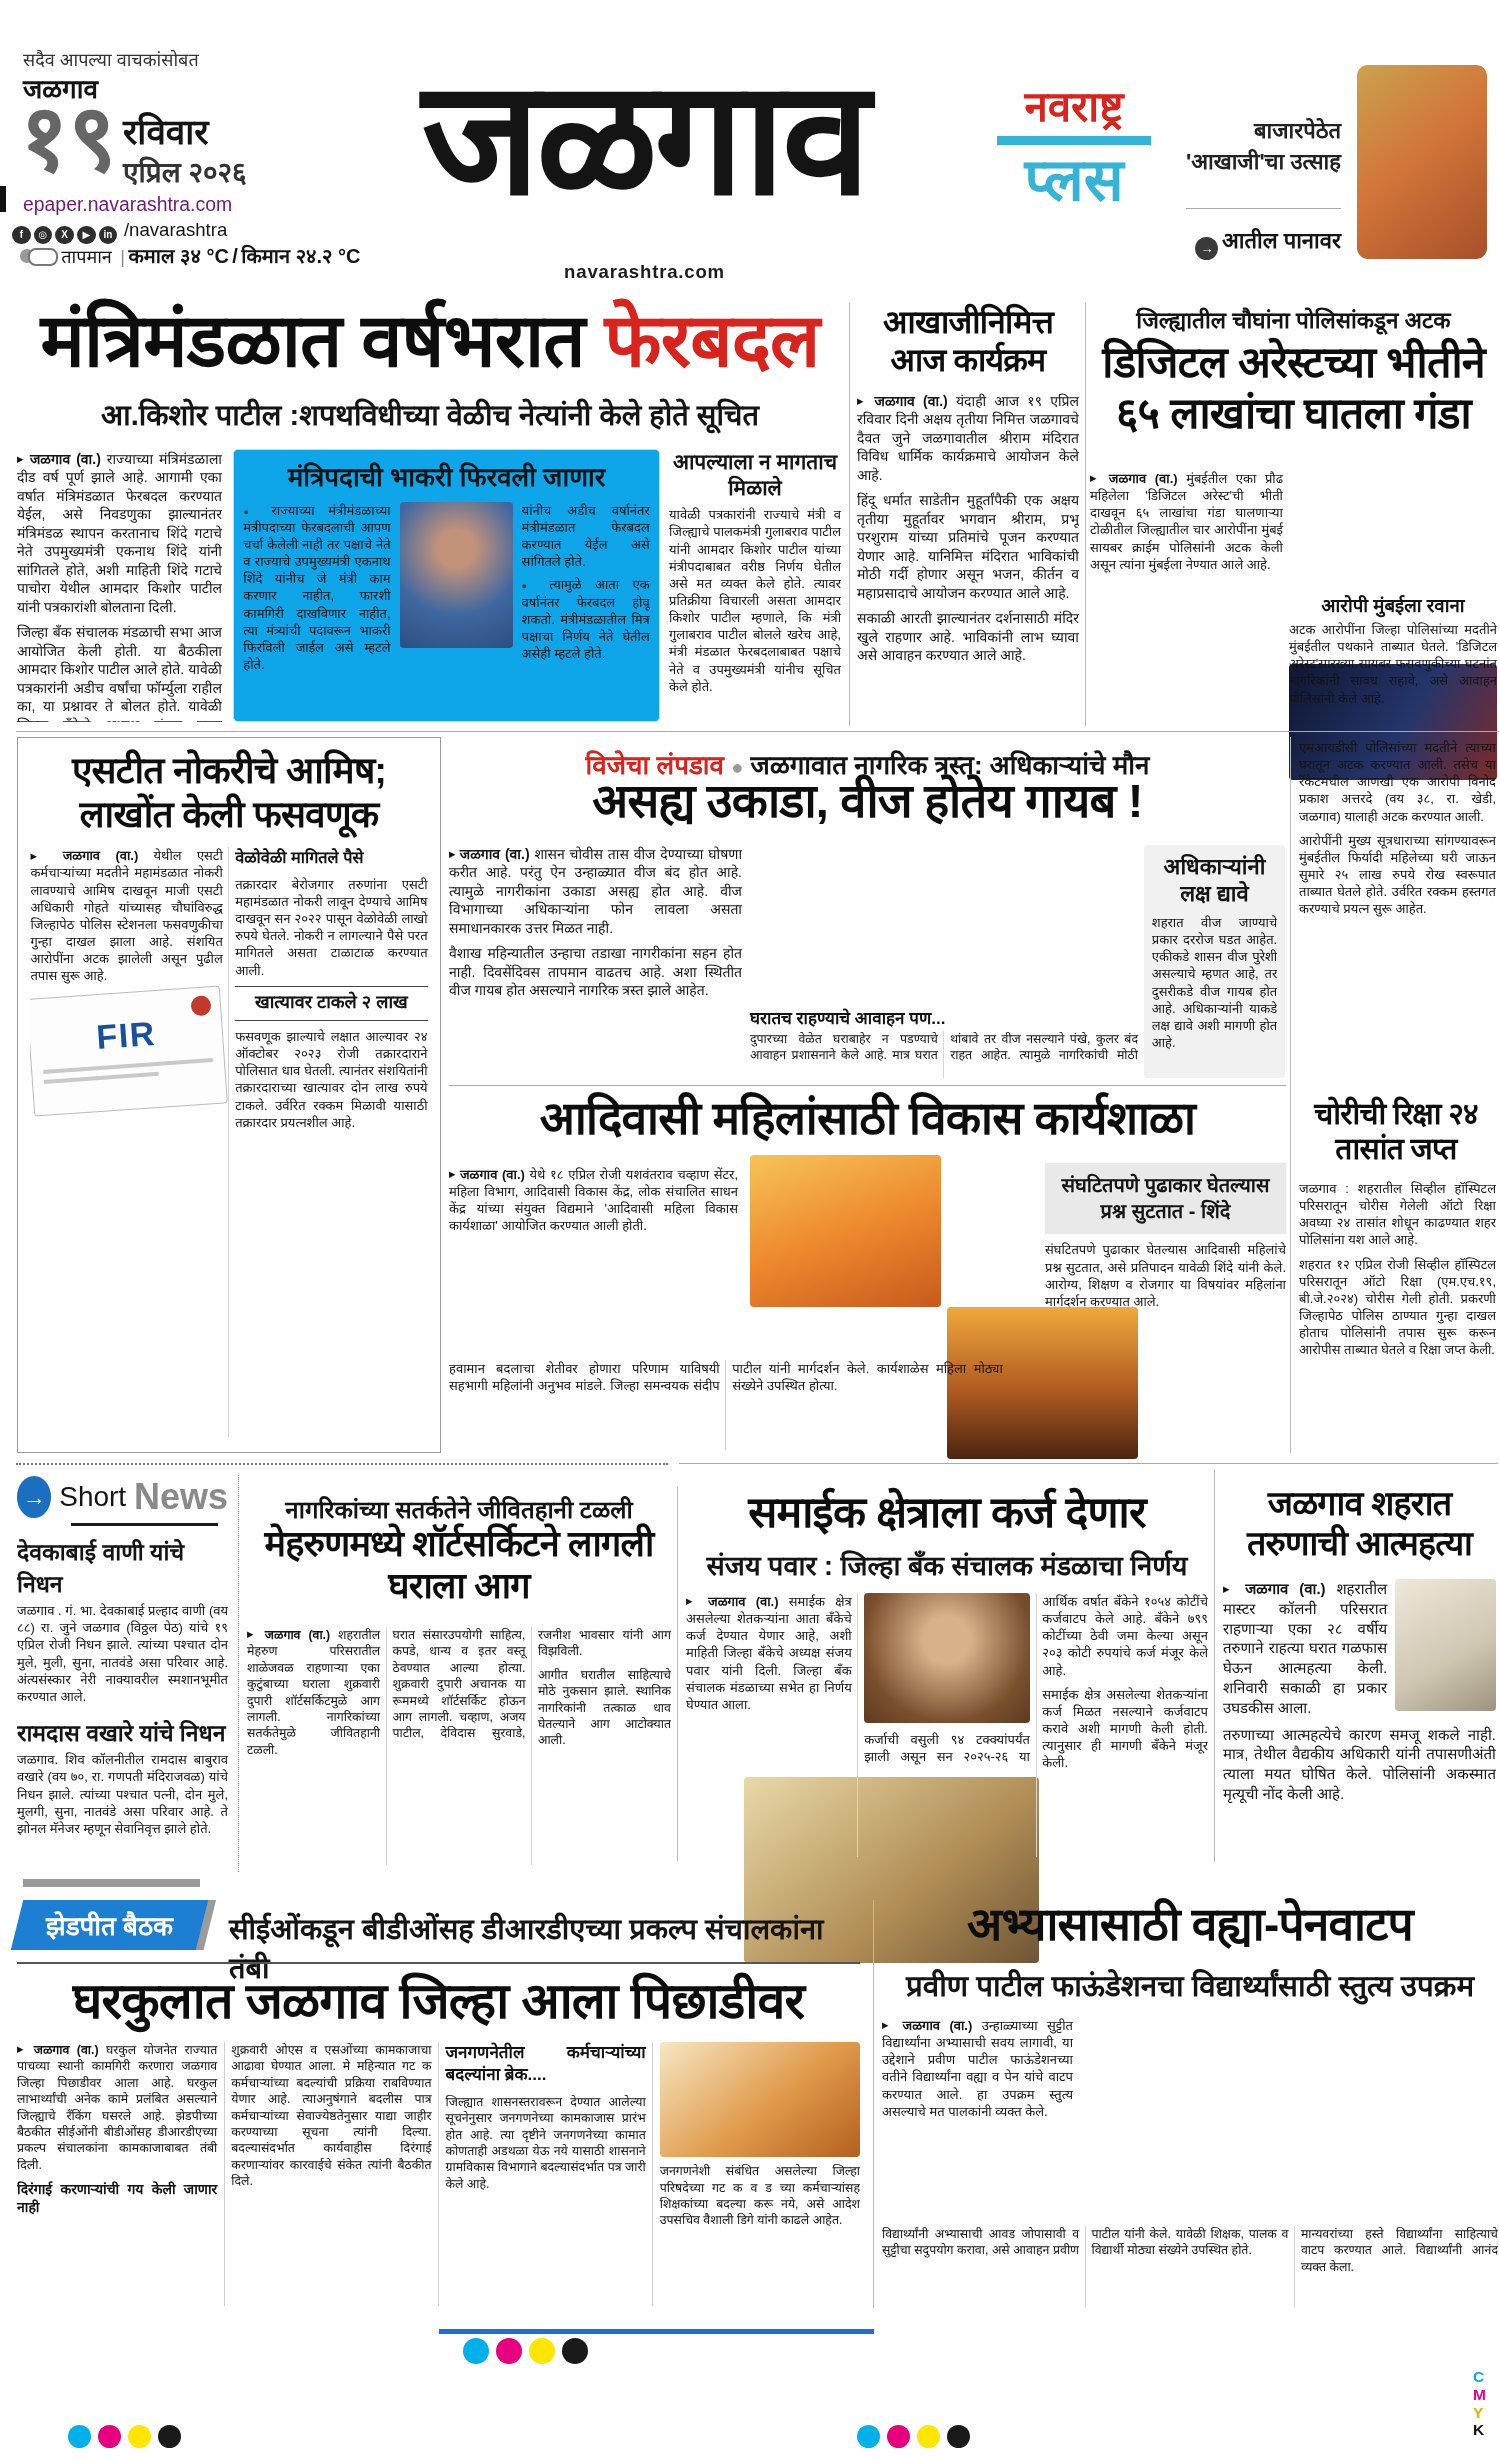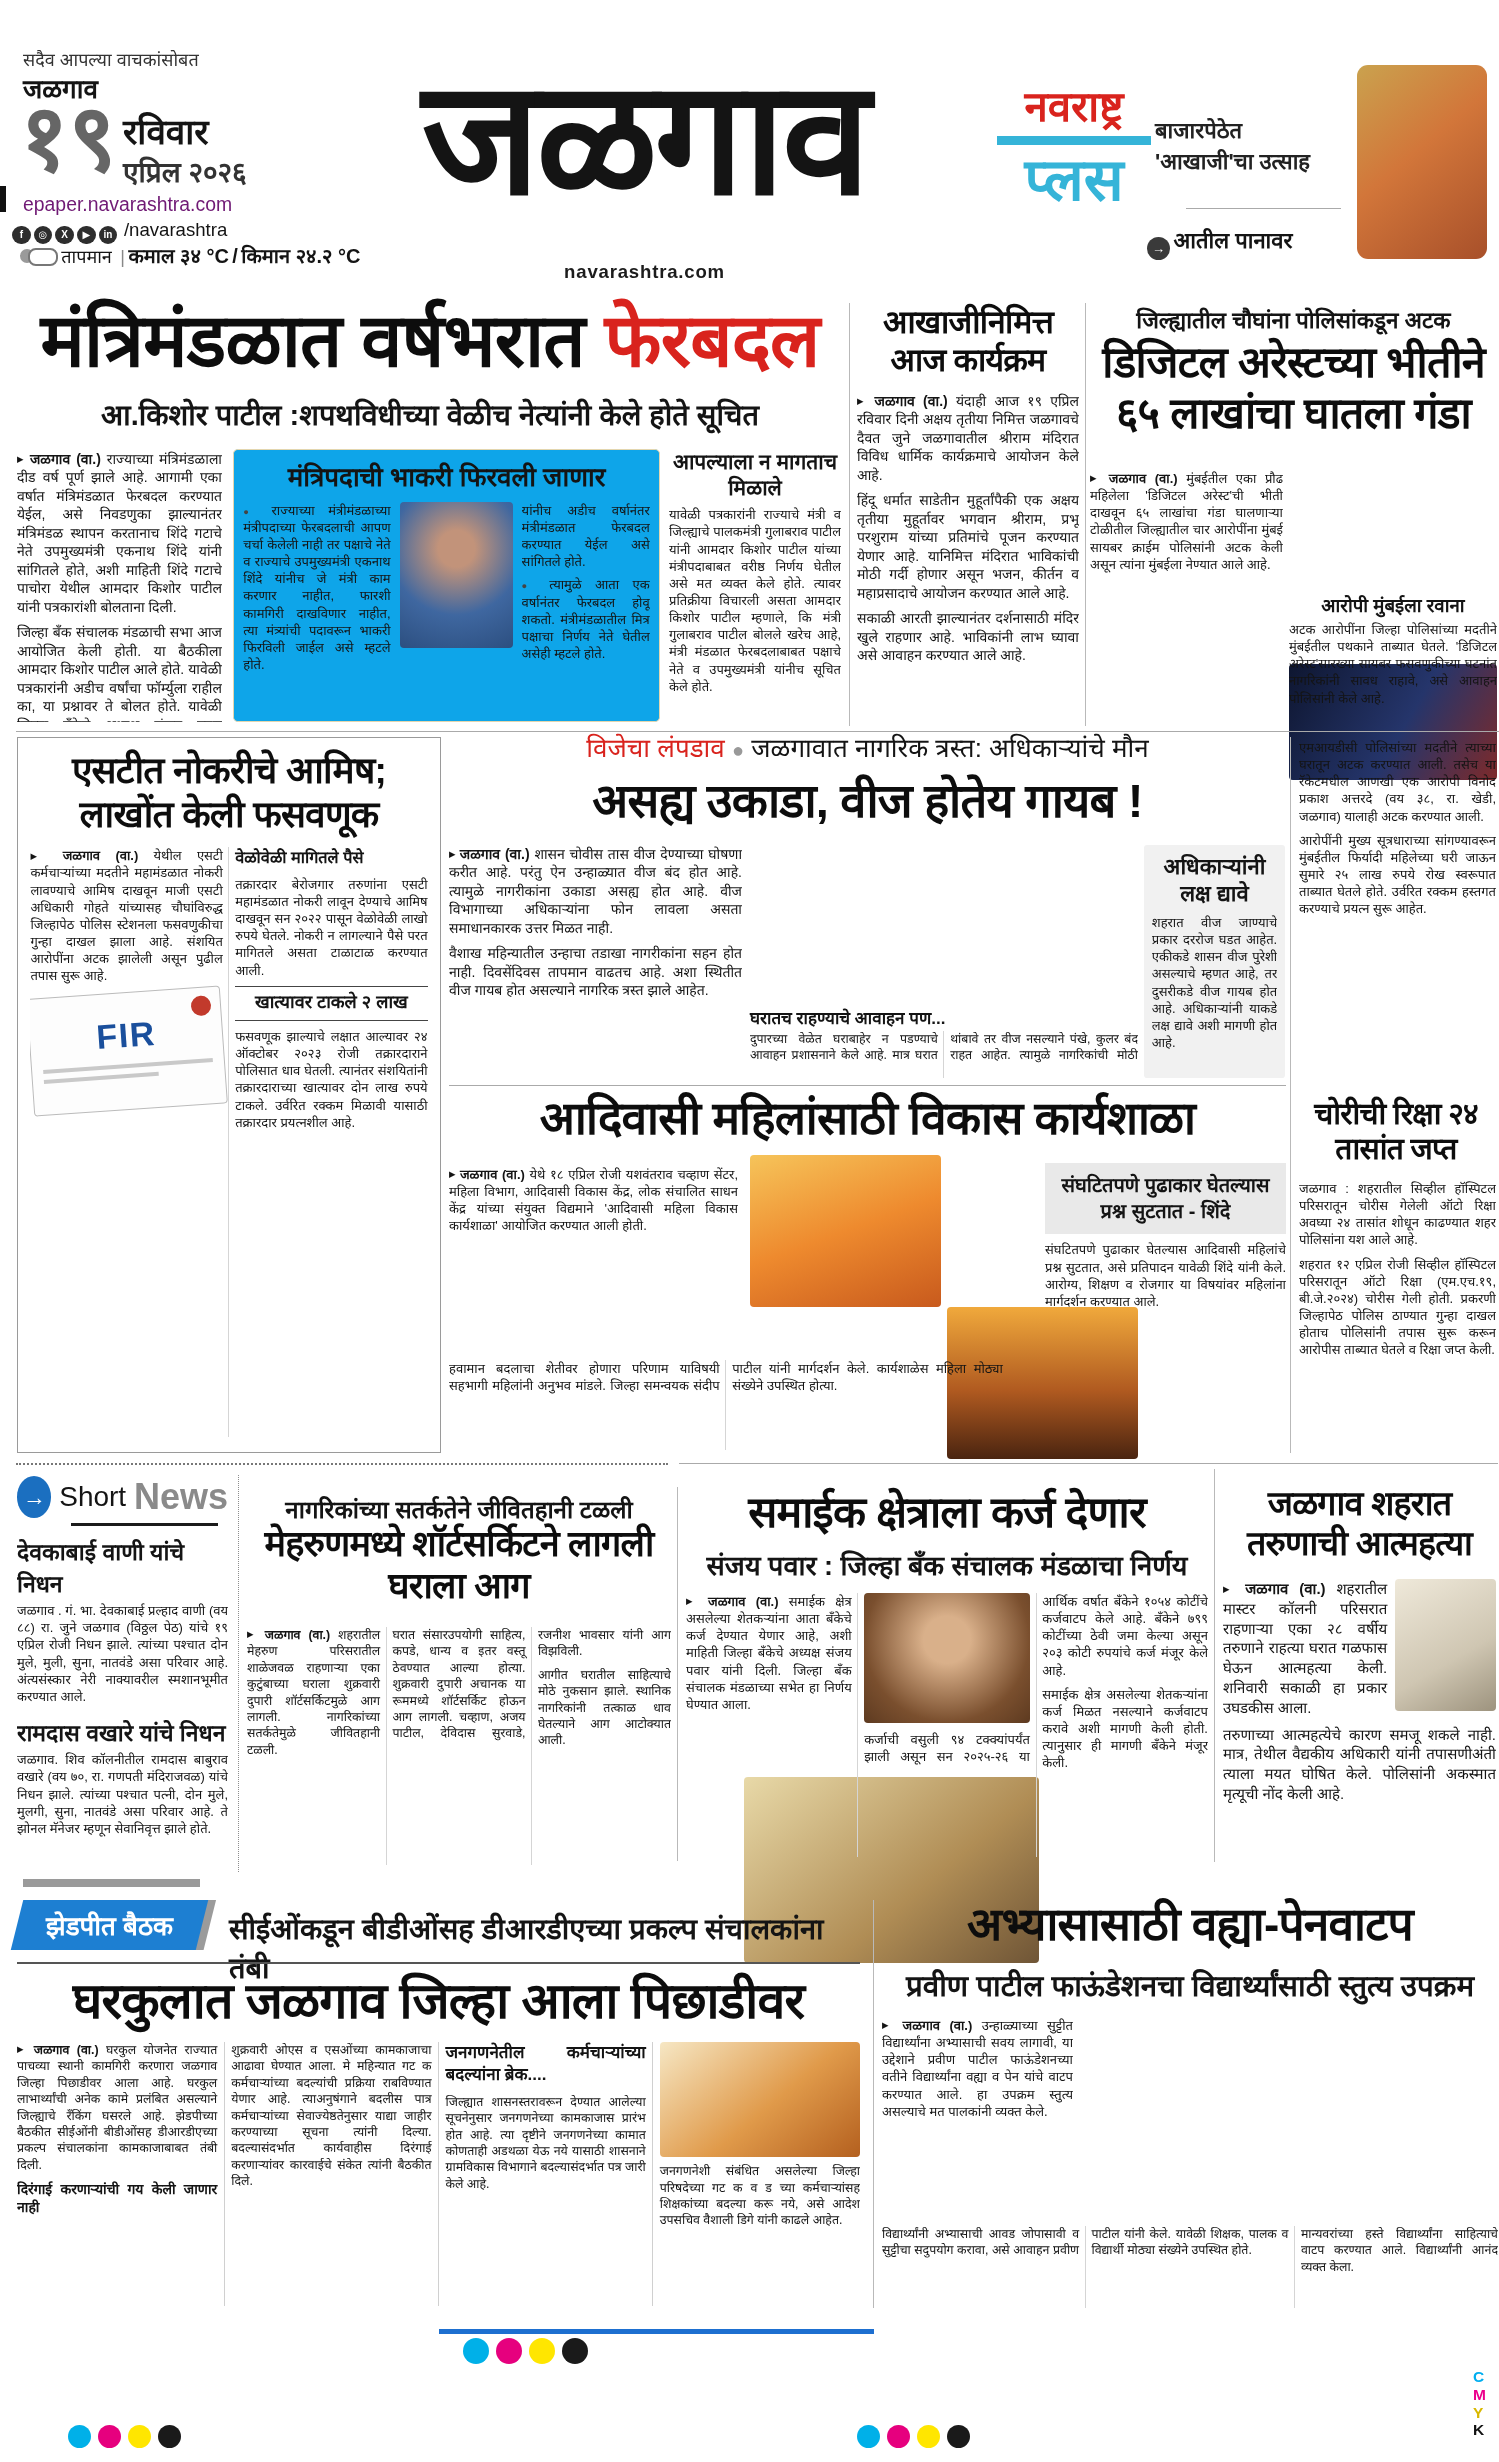--- a/index.html
+++ b/index.html
@@ -1,20 +1,20 @@
 <!DOCTYPE html>
 <html style="font-size:12.4px"><head>
 <meta charset="utf-8">
 <style>
   html,body{margin:0;padding:0;background:#e8e8e8}
   .page{position:relative;width:1500px;height:2462px;background:#fff;
         font-family:"Liberation Sans","DejaVu Sans",sans-serif;color:#141414;overflow:hidden}
   .abs{position:absolute}
   .ctr{text-align:center}
-  .rt{}
+  .rt{text-align:right}
   .b{font-weight:bold}
   .hl{font-weight:bold;color:#0d0d0d;line-height:1.18;letter-spacing:-0.8px}
   .red{color:#d9231d}
   .bd{font-size:14px;line-height:1.32;text-align:justify;overflow:hidden}
   .bd p{margin:0 0 7px}
   .dl{font-weight:bold}
   .dl::before{content:"▶ ";font-size:8.5px;vertical-align:1.6px}
   .bl::before{content:"● ";font-size:9.3px;color:#444}
   .cols2{column-count:2;column-gap:12.4px;column-rule:0.8px solid #d5d5d5}
   .cols3{column-count:3;column-gap:12.4px;column-rule:0.8px solid #d5d5d5}
@@ -153,21 +153,21 @@
         <div class="firline"></div>
           <div class="firline" style="width:60%"></div>
       </div>
       <p class="b" style="font-size:16.3px">वेळोवेळी मागितले पैसे</p>
       <p>तक्रारदार बेरोजगार तरुणांना एसटी महामंडळात नोकरी लावून देण्याचे आमिष दाखवून सन २०२२ पासून वेळोवेळी लाखो रुपये घेतले. नोकरी न लागल्याने पैसे परत मागितले असता टाळाटाळ करण्यात आली.</p>
       <p class="b ctr" style="font-size:18px;border-top:1.6px solid #444;border-bottom:1.6px solid #444;padding:4.7px 0">खात्यावर टाकले २ लाख</p>
       <p>फसवणूक झाल्याचे लक्षात आल्यावर २४ ऑक्टोबर २०२३ रोजी तक्रारदाराने पोलिसात धाव घेतली. त्यानंतर संशयितांनी तक्रारदाराच्या खात्यावर दोन लाख रुपये टाकले. उर्वरित रक्कम मिळावी यासाठी तक्रारदार प्रयत्नशील आहे.</p>
     </div>
   </div>
 
-  <div class="abs ctr" style="left:449px;top:729px;width:837px;font-size:26px;font-weight:normal">
+  <div class="abs ctr" style="left:449px;top:746px;width:837px;font-size:26px;font-weight:bold">
     <span class="red" style="background:#fff">विजेचा लंपडाव</span>
     <span style="color:#999;font-size:20px"> </span><span style="color:#999;font-size:20px">●</span>
     <span>जळगावात नागरिक त्रस्त: अधिकाऱ्यांचे मौन</span>
   </div>
   <div class="abs hl ctr" style="left:449px;top:773px;width:837px;font-size:47px">असह्य उकाडा, वीज होतेय गायब !</div>
   <div class="abs bd" style="left:449px;top:845px;width:293px;height:234px">
     <p><span class="dl">जळगाव (वा.)</span> <span>शासन चोवीस तास वीज देण्याच्या घोषणा करीत आहे. परंतु ऐन उन्हाळ्यात वीज बंद होत आहे. त्यामुळे नागरीकांना उकाडा असह्य होत आहे. वीज विभागाच्या अधिकाऱ्यांना फोन लावला असता समाधानकारक उत्तर मिळत नाही.</span></p>
     <p>वैशाख महिन्यातील उन्हाचा तडाखा नागरीकांना सहन होत नाही. दिवसेंदिवस तापमान वाढतच आहे. अशा स्थितीत वीज गायब होत असल्याने नागरिक त्रस्त झाले आहेत.</p>
   </div>
   <div class="abs ph ph-therm" style="left:750px;top:845px;width:191px;height:152px"></div>

